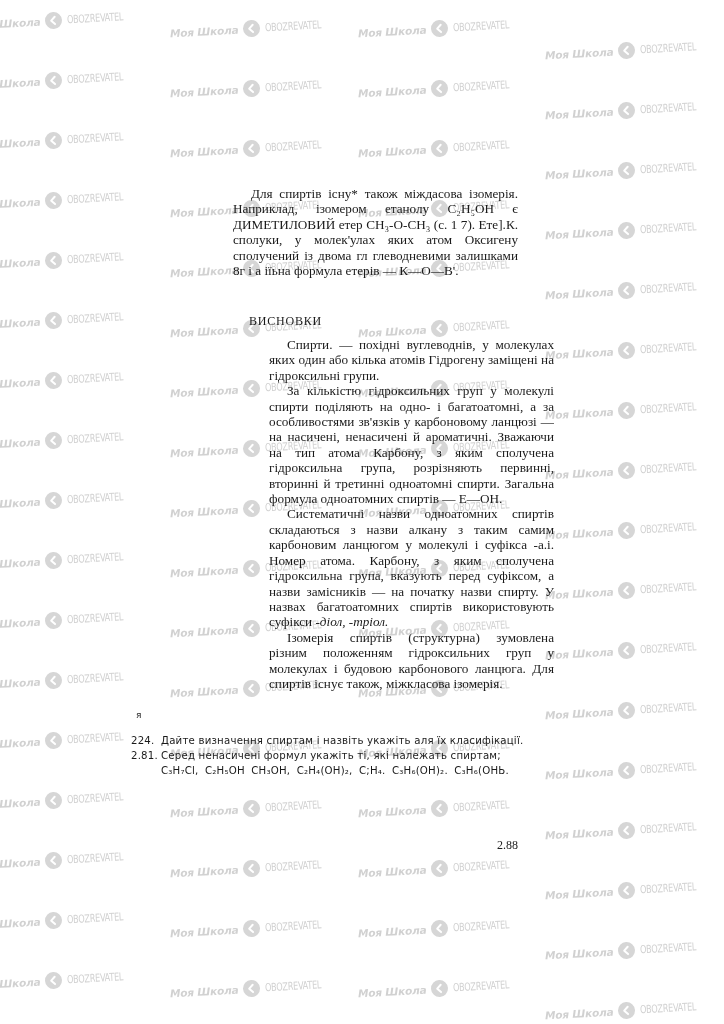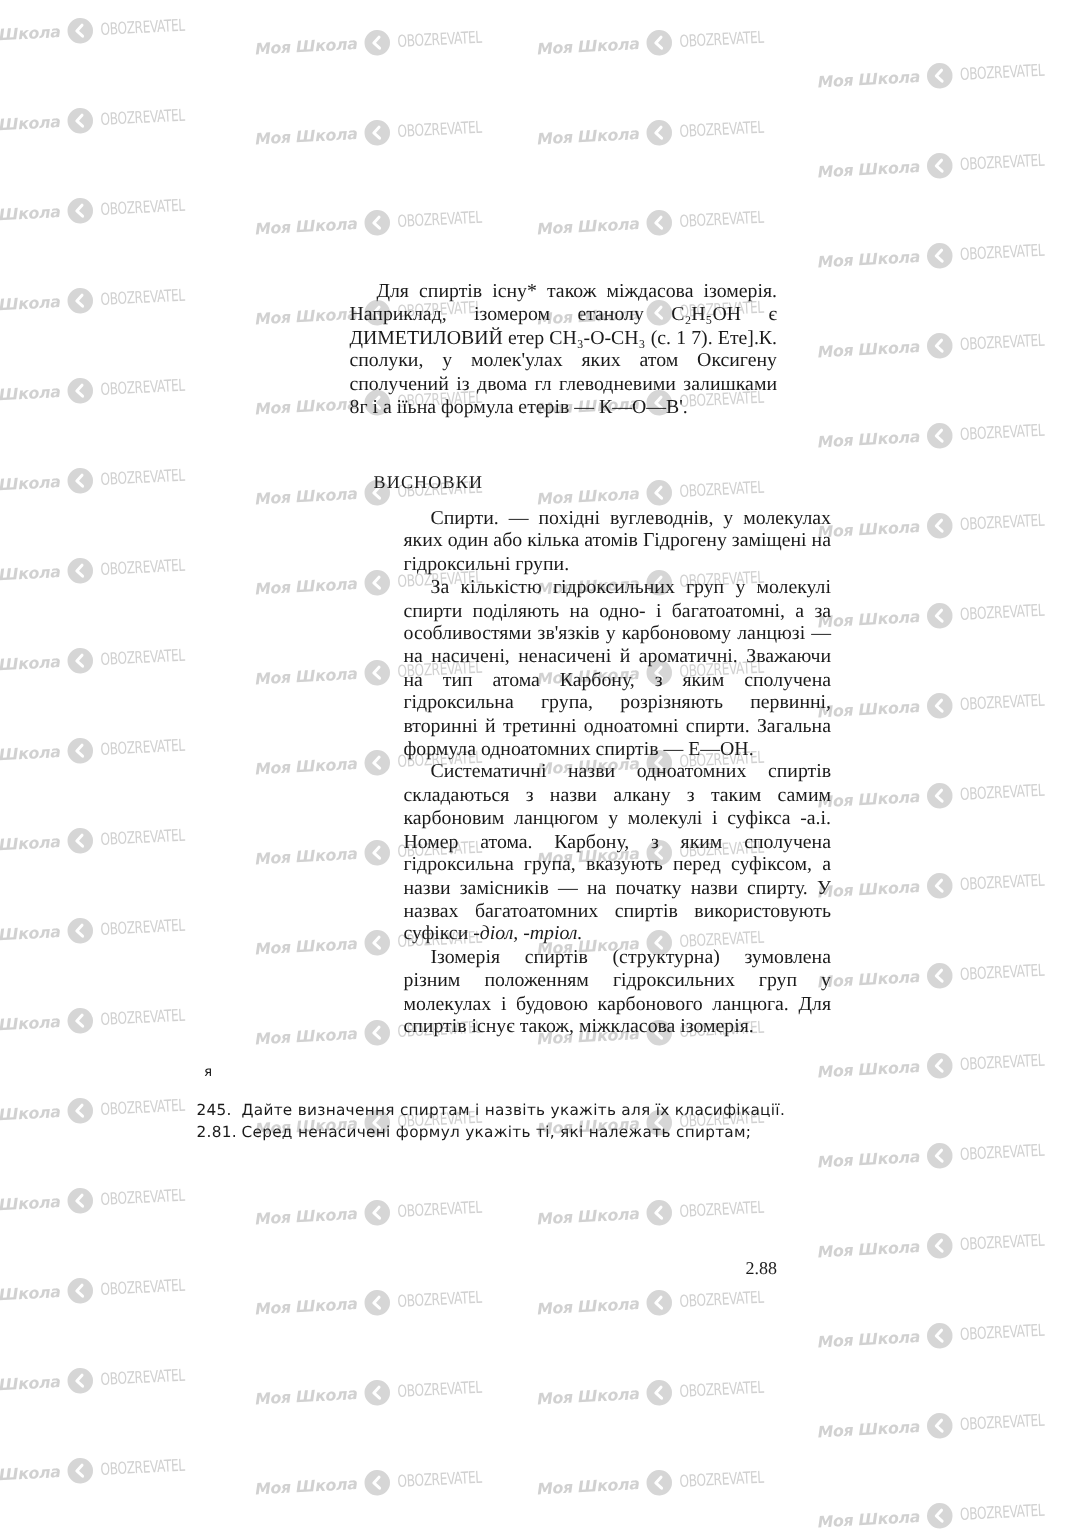--- a/index.html
+++ b/index.html
@@ -778,24 +778,25 @@
     <p class="noindent-first">Спирти. — похідні вуглеводнів, у молекулах яких один або кілька атомів Гідрогену заміщені на гідроксильні групи.</p>
     <p>За кількістю гідроксильних груп у молекулі спирти поділяють на одно- і багатоатомні, а за особливостями зв'язків у карбоновому ланцюзі — на насичені, ненасичені й ароматичні. Зважаючи на тип атома Карбону, з яким сполучена гідроксильна група, розрізняють первинні, вторинні й третинні одноатомні спирти. Загальна формула одноатомних спиртів — E—OH.</p>
     <p><span>Систематичні назви одноатомних спиртів складаються з назви алкану з таким самим карбоновим ланцюгом у молекулі і суфікса -а.і. Номер атома. Карбону, з яким сполучена гідроксильна група, вказують перед суфіксом, а назви замісників — на початку назви спирту. У назвах багатоатомних спиртів використовують суфікси</span> <span class="italic">-діол,   -тріол.</span></p>
     <p>Ізомерія спиртів (структурна) зумовлена різним положенням гідроксильних груп у молекулах і будовою карбонового ланцюга. Для спиртів існує також, міжкласова ізомерія.</p>
   </div>
 
   <div class="marker">я</div>
 
   <div class="questions">
     <div class="q-row">
-      <span class="q-num">245.</span>
+      <span class="q-num">224.</span>
       <span class="q-body">Дайте визначення спиртам і назвіть укажіть аля їх класифікації.</span>
     </div>
     <div class="q-row">
       <span class="q-num">2.81.</span>
       <span class="q-body">Серед ненасичені формул укажіть ті, які належать спиртам;</span>
     </div>
+    <div class="q-formulas">C₃H₇Cl, C₂H₅OH  CH₃OH, C₂H₄(OH)₂, C;H₄. C₃H₆(OH)₂. C₃H₆(OHЬ.</div>
   </div>
 
 
   <div class="page-number">2.88</div>
 </div>
 
 </body></html>

